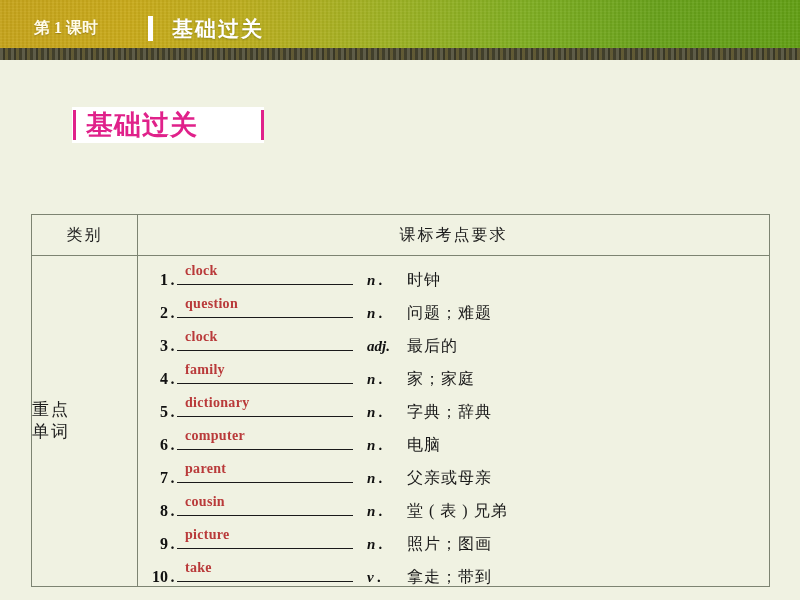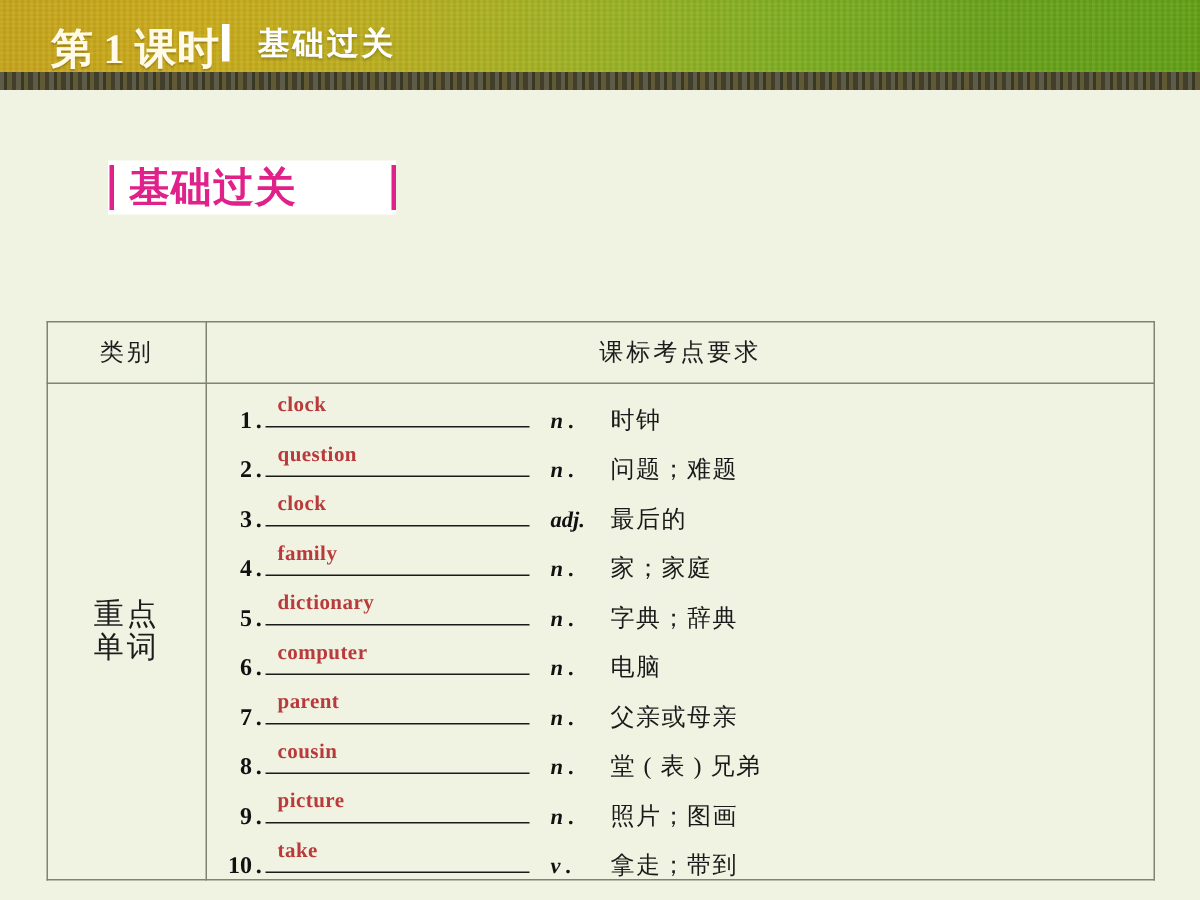--- a/index.html
+++ b/index.html
@@ -35,21 +35,21 @@
         rgba(0,0,0,.15) 8px 11px);
   }
   #watermark{
     position:absolute;left:24px;top:16px;
     font-size:26px;font-weight:700;color:rgba(255,255,255,.55);
     letter-spacing:1px;white-space:nowrap;line-height:1;
     font-family:"DejaVu Sans","Liberation Sans",sans-serif;
   }
   #banner-lesson{
     position:absolute;left:34px;top:20px;
-    font-size:28px;font-weight:700;color:#fffbe8;white-space:nowrap;line-height:1;
+    font-size:16px;font-weight:700;color:#fffbe8;white-space:nowrap;line-height:1;
     font-family:"Liberation Serif","DejaVu Serif",serif;
     text-shadow:0 1px 1px rgba(90,70,10,.35);
   }
   #banner-sep{
     position:absolute;left:148px;top:16px;width:5px;height:25px;background:#ffffff;
   }
   #banner-title{
     position:absolute;left:172px;top:19px;
     font-size:21px;font-weight:700;color:#ffffff;letter-spacing:2px;white-space:nowrap;line-height:1;
     font-family:"Liberation Serif","DejaVu Serif",serif;
@@ -83,22 +83,22 @@
   }
   .hdr-cat{
     width:105px;height:40px;text-align:center;vertical-align:middle;
     font-size:16px;color:#1c1c1c;letter-spacing:2px;
   }
   .hdr-req{
     height:40px;text-align:center;vertical-align:middle;
     font-size:16px;color:#1c1c1c;letter-spacing:2px;
   }
   .cat-cell{
-    text-align:center;vertical-align:middle;
-    font-size:20px;color:#1c1c1c;letter-spacing:2px;line-height:22px;
+    text-align:left;vertical-align:middle;
+    font-size:17px;color:#1c1c1c;letter-spacing:2px;line-height:22px;
   }
   .body-cell{padding:9px 0 8px 12px;vertical-align:top;}
 
   
   .wrow{display:flex;align-items:baseline;height:33px;}
   .wnum{
     width:30px;flex:none;text-align:right;
     font-size:16px;font-weight:700;color:#111;
     font-family:"Liberation Serif","DejaVu Serif",serif;
   }

